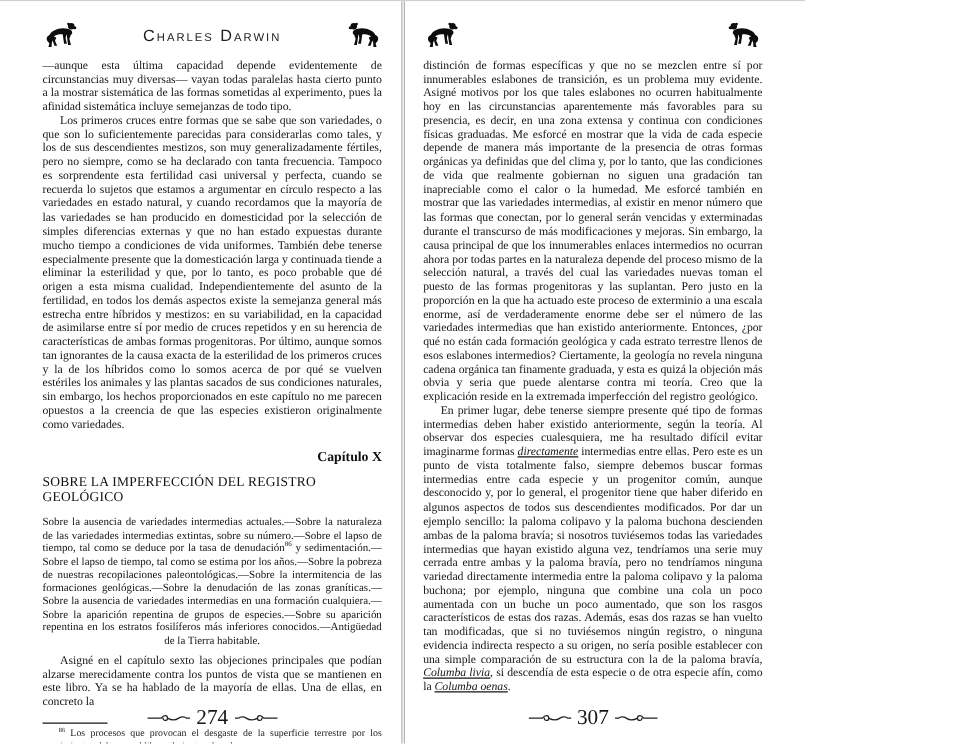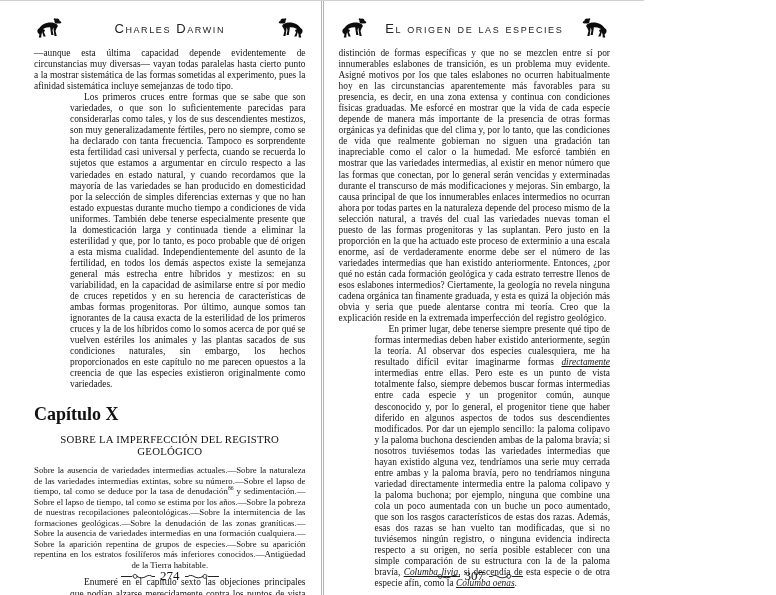--- a/index.html
+++ b/index.html
@@ -29,47 +29,47 @@
     color:#222;text-align:center;flex:1;
   }
   .monkey{width:30px;height:22px;display:inline-block;flex:none;}
   .monkey svg{display:block;}
   .monkey.flip svg{transform:scaleX(-1);}
 
   p.body{
     margin:0;font-size:9.4px;line-height:11.05px;
     text-align:justify;hyphens:auto;
   }
-  p.body.indent{text-indent:14px;margin-left:36px;}
+  p.body.indent{text-indent:14px;}
 
   .chapter-title{
-    margin:14px 0 0;text-align:left;
-    font-size:18px;font-weight:bold;color:#111;
+    margin:14px 0 0;text-align:right;
+    font-size:11px;font-weight:bold;color:#111;
   }
   .chapter-subtitle{
-    margin:8px 0 0;text-align:center;
+    margin:8px 0 0;
     font-size:10.8px;font-weight:normal;letter-spacing:.2px;color:#111;
   }
   .summary{
     margin:8px 0 7px;font-size:8.8px;line-height:10.5px;
     text-align:justify;text-align-last:center;hyphens:auto;
   }
   .summary sup, .fntext sup{font-size:64%;vertical-align:super;line-height:0;}
 
   .footnote{margin-top:10px;}
   .fnrule{width:52px;border-top:1px solid #161616;margin:0 0 3px 0;}
   .fntext{
     margin:0;font-size:7.9px;line-height:9.7px;
     text-align:justify;text-indent:13px;color:#1a1a1a;
   }
 
   .pagenum{
     position:absolute;bottom:11px;
     display:flex;align-items:center;justify-content:center;gap:5px;
-    font-size:13px;color:#141414;font-family:Liberation Serif, serif;
+    font-size:17px;color:#141414;font-family:Liberation Serif, serif;
   }
   .page.left .pagenum{left:34px;right:15px;}
   .page.right .pagenum{left:15px;right:34px;}
   .flourish{width:34px;height:9px;flex:none;}
   .flourish.mirror svg{transform:scaleX(-1);}
   .flourish svg{display:block;}
   i{font-style:italic;text-decoration:underline;}
 </style>
 </head>
 <body>
@@ -109,21 +109,21 @@
       </span>
     </div>
 
     <p class="body">—aunque esta última capacidad depende evidentemente de circunstancias muy diversas— vayan todas paralelas hasta cierto punto a la mostrar sistemática de las formas sometidas al experimento, pues la afinidad sistemática incluye semejanzas de todo tipo.</p>
     <p class="body indent">Los primeros cruces entre formas que se sabe que son variedades, o que son lo suficientemente parecidas para considerarlas como tales, y los de sus descendientes mestizos, son muy generalizadamente fértiles, pero no siempre, como se ha declarado con tanta frecuencia. Tampoco es sorprendente esta fertilidad casi universal y perfecta, cuando se recuerda lo sujetos que estamos a argumentar en círculo respecto a las variedades en estado natural, y cuando recordamos que la mayoría de las variedades se han producido en domesticidad por la selección de simples diferencias externas y que no han estado expuestas durante mucho tiempo a condiciones de vida uniformes. También debe tenerse especialmente presente que la domesticación larga y continuada tiende a eliminar la esterilidad y que, por lo tanto, es poco probable que dé origen a esta misma cualidad. Independientemente del asunto de la fertilidad, en todos los demás aspectos existe la semejanza general más estrecha entre híbridos y mestizos: en su variabilidad, en la capacidad de asimilarse entre sí por medio de cruces repetidos y en su herencia de características de ambas formas progenitoras. Por último, aunque somos tan ignorantes de la causa exacta de la esterilidad de los primeros cruces y la de los híbridos como lo somos acerca de por qué se vuelven estériles los animales y las plantas sacados de sus condiciones naturales, sin embargo, los hechos proporcionados en este capítulo no me parecen opuestos a la creencia de que las especies existieron originalmente como variedades.</p>
 
     <h2 class="chapter-title">Capítulo X</h2>
     <h3 class="chapter-subtitle">SOBRE LA IMPERFECCIÓN DEL REGISTRO GEOLÓGICO</h3>
     <p class="summary"><span>Sobre la ausencia de variedades intermedias actuales.—Sobre la naturaleza de las variedades intermedias extintas, sobre su número.—Sobre el lapso de tiempo, tal como se deduce por la tasa de denudación</span><sup>86</sup><span> y sedimentación.—Sobre el lapso de tiempo, tal como se estima por los años.—Sobre la pobreza de nuestras recopilaciones paleontológicas.—Sobre la intermitencia de las formaciones geológicas.—Sobre la denudación de las zonas graníticas.—Sobre la ausencia de variedades intermedias en una formación cualquiera.—Sobre la aparición repentina de grupos de especies.—Sobre su aparición repentina en los estratos fosilíferos más inferiores conocidos.—Antigüedad de la Tierra habitable.</span></p>
 
-    <p class="body indent">Enumeré en el capítulo sexto las objeciones principales que podían alzarse merecidamente contra los puntos de vista que se mantienen en este libro. Ya se ha hablado de la mayoría de ellas. Una de ellas, en concreto la</p>
+    <p class="body indent">Asigné en el capítulo sexto las objeciones principales que podían alzarse merecidamente contra los puntos de vista que se mantienen en este libro. Ya se ha hablado de la mayoría de ellas. Una de ellas, en concreto la</p>
 
     <div class="footnote">
       <div class="fnrule"></div>
       <p class="fntext"><sup>86</sup> <span>Los procesos que provocan el desgaste de la superficie terrestre por los movimientos del agua, el libro, el viento y las olas.</span></p>
     </div>
 
     <div class="pagenum">
       <span class="flourish">
         <svg viewBox="0 0 34 9" width="34" height="9">
             <path d="M0 4.5 L11 4.5 C13 1.8 16 2 16 4.5 C16 7 12.2 7 12.5 4.5 M16 4.5 C19 6.3 22.5 6.3 25 4.5 C27 3 30 3.2 31 4.5 L34 4.5" fill="none" stroke="#222" stroke-width="1" stroke-linecap="round"></path>
@@ -147,21 +147,20 @@
               <ellipse cx="51" cy="10.5" rx="3.2" ry="2.4"></ellipse>
               <circle cx="41.5" cy="4.5" r="2.1"></circle>
           <path d="M10 25 C13 13 30 9 40 12 C46 13.5 48 16 47.5 19 C47 22 42 22 36 21 C26 19.5 16 23 12 29 Z"></path>
           <path d="M42 17 C45 17 46 18 46 20 L43 28 L45.5 38 L41 38 L39.5 28 L38.5 19 Z"></path>
           <path d="M35 17 L39 18 L37 27 L39 36 L34.5 36 L33 26 L32 18 Z"></path>
           <path d="M12 22 C7 23 5.5 28 8 32 L11 35 L9.5 41 L14.5 41 L15 34 L18 28 L19 23 Z"></path>
           <path d="M17 24 L22 26 L20 31 L23.5 39 L19 39 L16.5 31 Z"></path>
         </g>
           </svg>
       </span>
-      <div class="runhead">El origen de las especies</div>
       <span class="monkey flip">
         <svg viewBox="0 0 60 42" width="30" height="21">
             <g fill="#0d0d0d">
           <circle cx="46" cy="8" r="5.2"></circle>
               <ellipse cx="51" cy="10.5" rx="3.2" ry="2.4"></ellipse>
               <circle cx="41.5" cy="4.5" r="2.1"></circle>
           <path d="M10 25 C13 13 30 9 40 12 C46 13.5 48 16 47.5 19 C47 22 42 22 36 21 C26 19.5 16 23 12 29 Z"></path>
           <path d="M42 17 C45 17 46 18 46 20 L43 28 L45.5 38 L41 38 L39.5 28 L38.5 19 Z"></path>
           <path d="M35 17 L39 18 L37 27 L39 36 L34.5 36 L33 26 L32 18 Z"></path>
           <path d="M12 22 C7 23 5.5 28 8 32 L11 35 L9.5 41 L14.5 41 L15 34 L18 28 L19 23 Z"></path>

